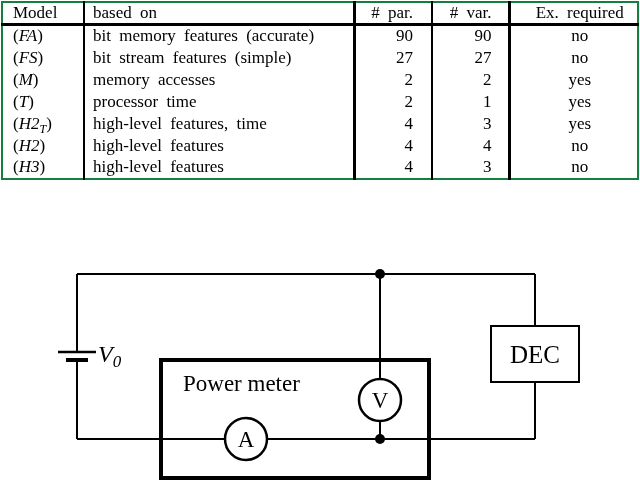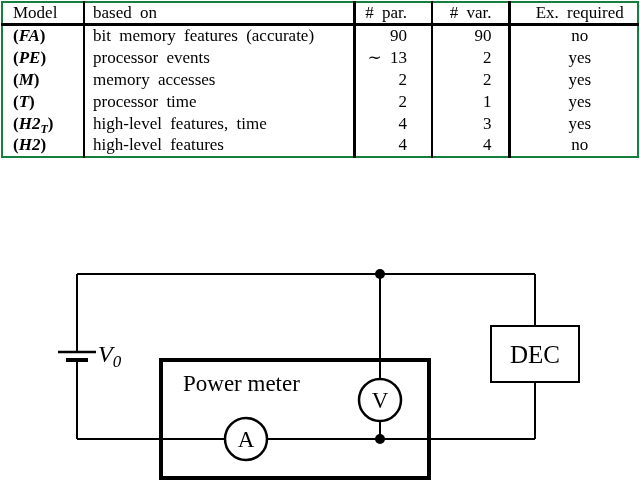--- a/index.html
+++ b/index.html
@@ -37,23 +37,23 @@
   }
   table.models tr {
     height: 22px;
   }
   table.models th, table.models td {
     padding-top: 0;
     padding-bottom: 0;
     white-space: nowrap;
     overflow: hidden;
   }
-  .c1 { width: 80px;  text-align: left;  padding-left: 10px; border-right: 2px solid #000; font-weight: bold; }
+  .c1 { width: 80px;  text-align: left;  padding-left: 10px; border-right: 2px solid #000; }
   .c2 { width: 266px; text-align: left;  padding-left: 8px; border-right: 3px solid #000; }
-  .c3 { width: 76px;  text-align: right; padding-right: 24px; border-right: 2px solid #000; }
+  .c3 { width: 76px;  text-align: right; padding-right: 18px; border-right: 2px solid #000; }
   .c4 { width: 75px;  text-align: right; padding-right: 16px; border-right: 3px solid #000; }
   .c5 { text-align: center; padding-left: 13px; }
   table.models sub {
     font-size: 12px;
     font-style: italic;
     line-height: 0;
   }
   table.models i { font-style: italic; }
 
   
@@ -94,25 +94,25 @@
     </thead>
     <tbody>
         <tr>
           <td class="c1">(<i>FA</i>)</td>
           <td class="c2">bit memory features (accurate)</td>
           <td class="c3">90</td>
           <td class="c4">90</td>
           <td class="c5">no</td>
         </tr>
         <tr>
-          <td class="c1">(<i>PE</i>)</td>
-          <td class="c2">processor events</td>
-          <td class="c3">∼ 13</td>
-          <td class="c4">2</td>
-          <td class="c5">yes</td>
+          <td class="c1">(<i>FS</i>)</td>
+          <td class="c2">bit stream features (simple)</td>
+          <td class="c3">27</td>
+          <td class="c4">27</td>
+          <td class="c5">no</td>
         </tr>
         <tr>
           <td class="c1">(<i>M</i>)</td>
           <td class="c2">memory accesses</td>
           <td class="c3">2</td>
           <td class="c4">2</td>
           <td class="c5">yes</td>
         </tr>
         <tr>
           <td class="c1">(<i>T</i>)</td>
@@ -126,20 +126,27 @@
           <td class="c2">high-level features, time</td>
           <td class="c3">4</td>
           <td class="c4">3</td>
           <td class="c5">yes</td>
         </tr>
         <tr>
           <td class="c1">(<i>H2</i>)</td>
           <td class="c2">high-level features</td>
           <td class="c3">4</td>
           <td class="c4">4</td>
+          <td class="c5">no</td>
+        </tr>
+        <tr>
+          <td class="c1">(<i>H3</i>)</td>
+          <td class="c2">high-level features</td>
+          <td class="c3">4</td>
+          <td class="c4">3</td>
           <td class="c5">no</td>
         </tr>
       </tbody>
   </table>
 
   <svg class="circuit" viewBox="0 230 640 254" width="640" height="254">
 
     <line x1="77" y1="274" x2="535" y2="274" stroke="#000" stroke-width="2"></line>
     <line x1="77" y1="274" x2="77" y2="352" stroke="#000" stroke-width="2"></line>
     <line x1="77" y1="360" x2="77" y2="439" stroke="#000" stroke-width="2"></line>

